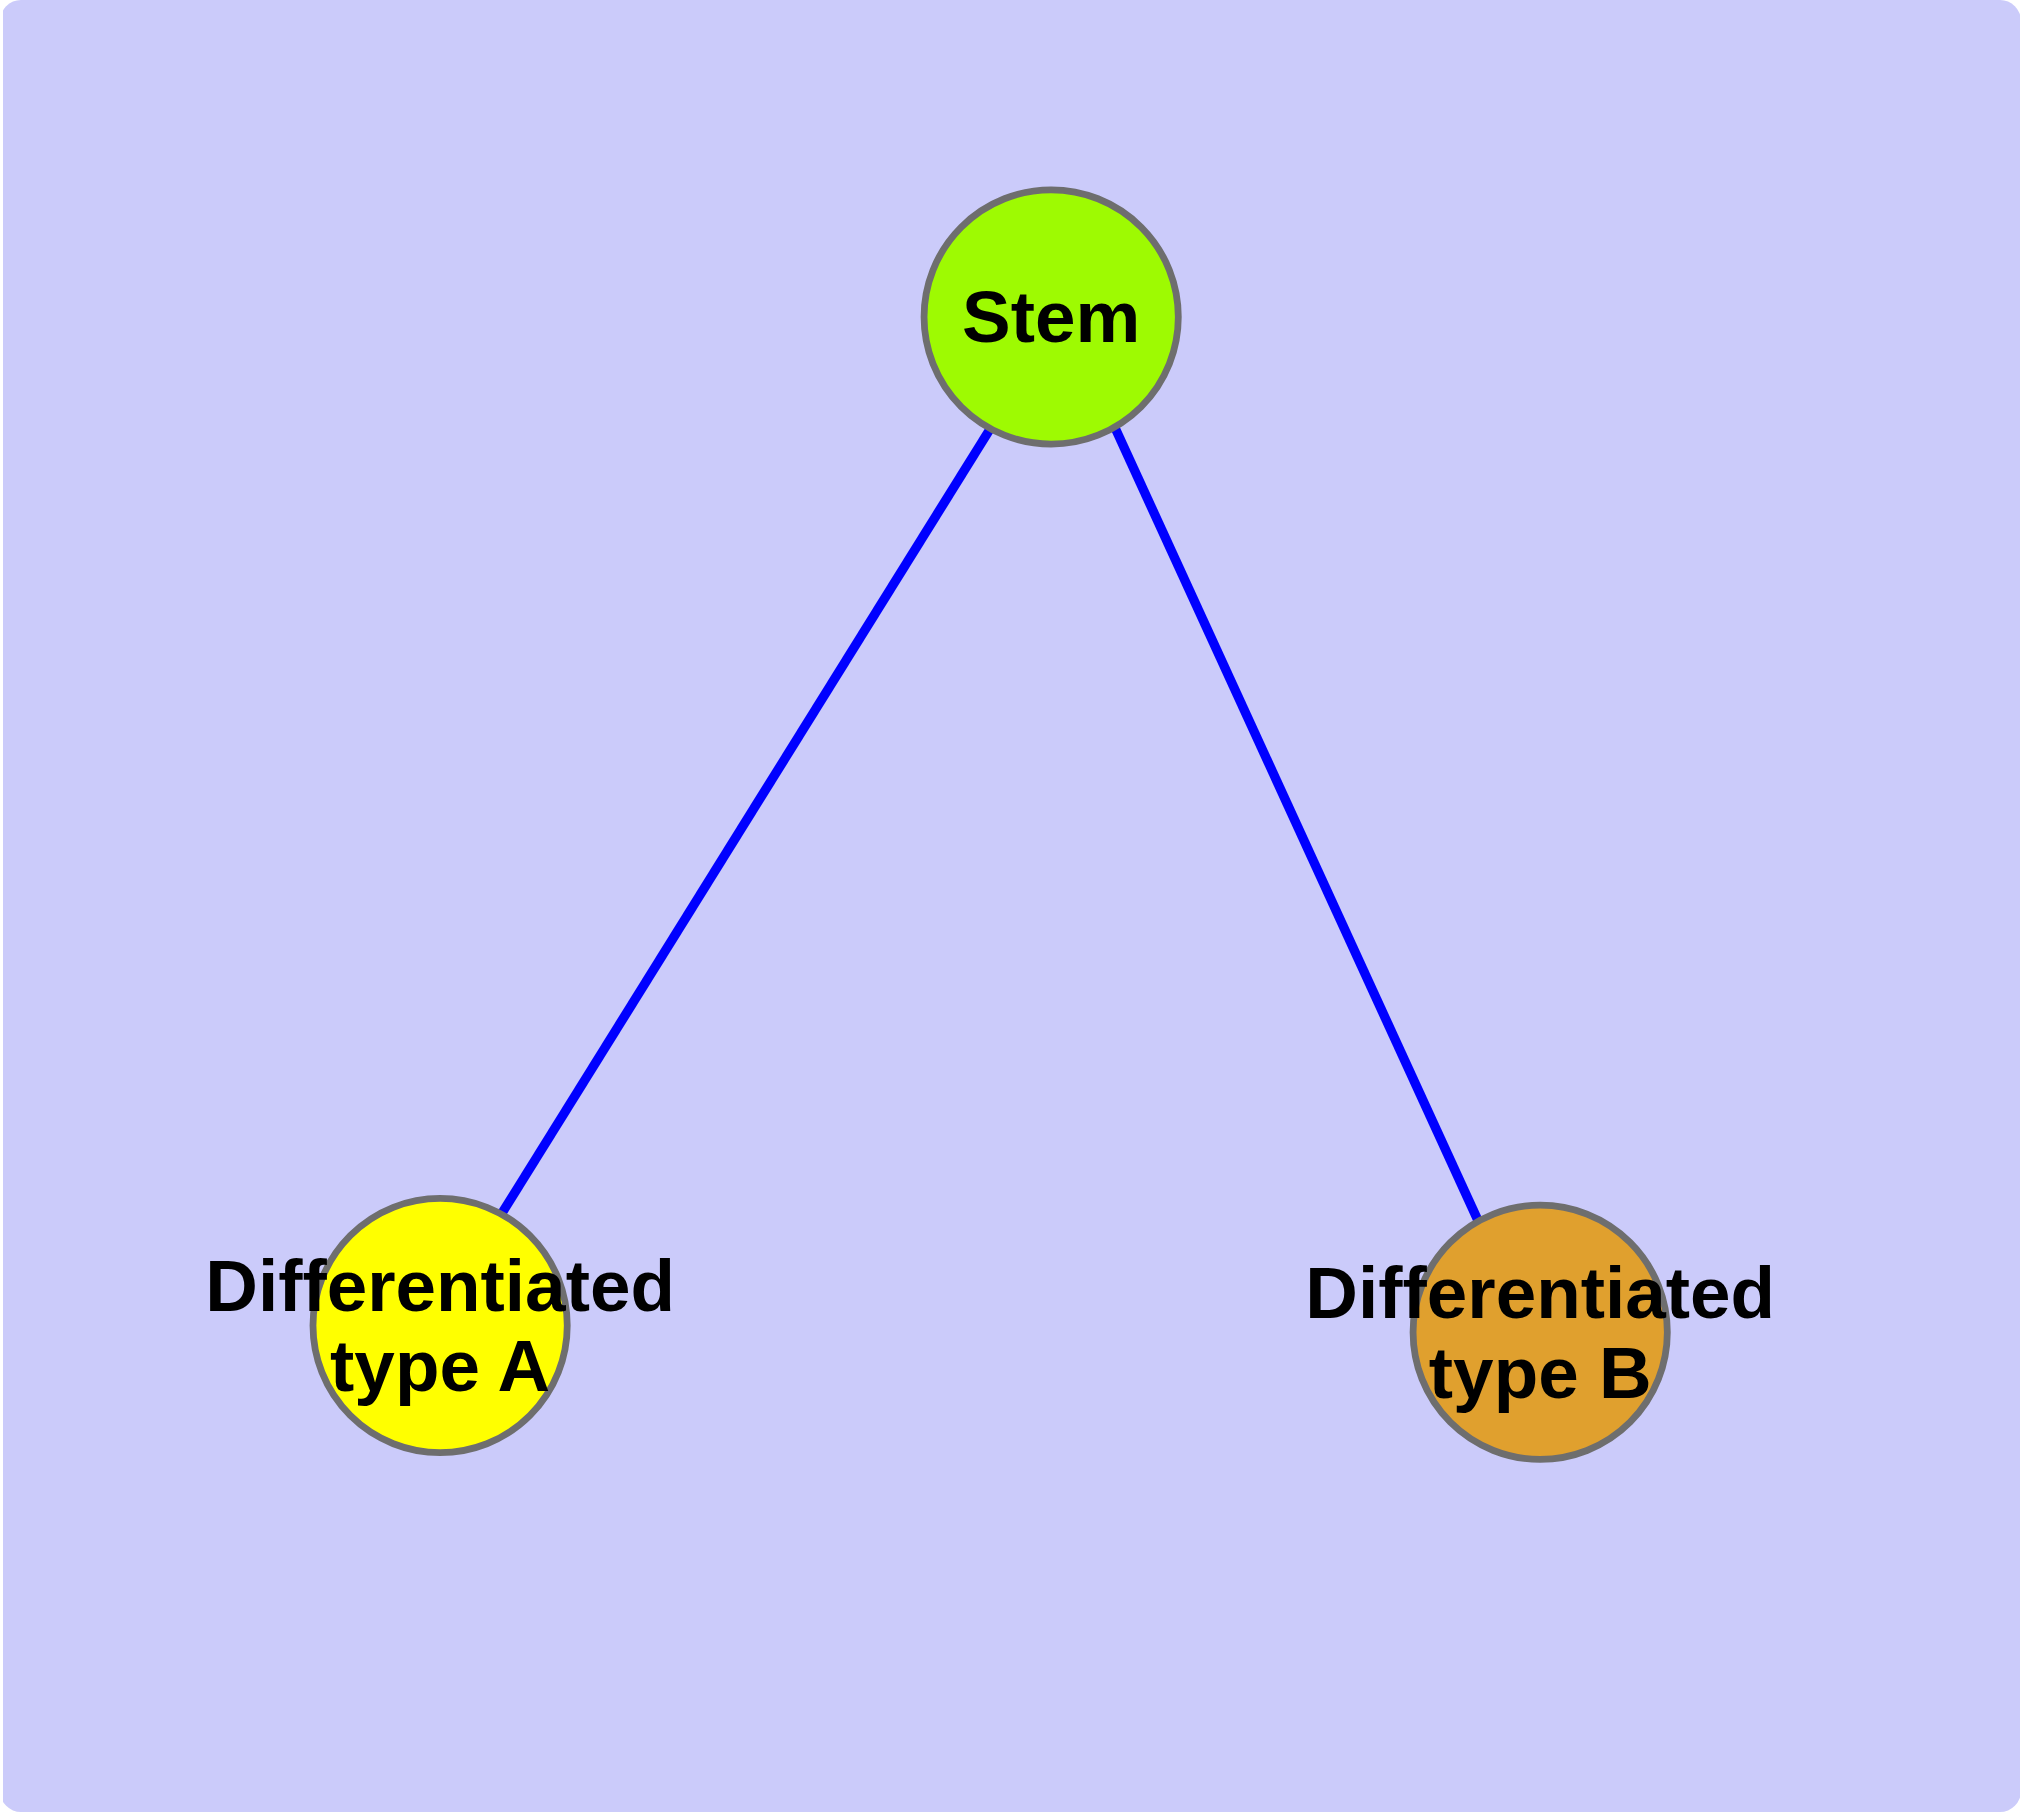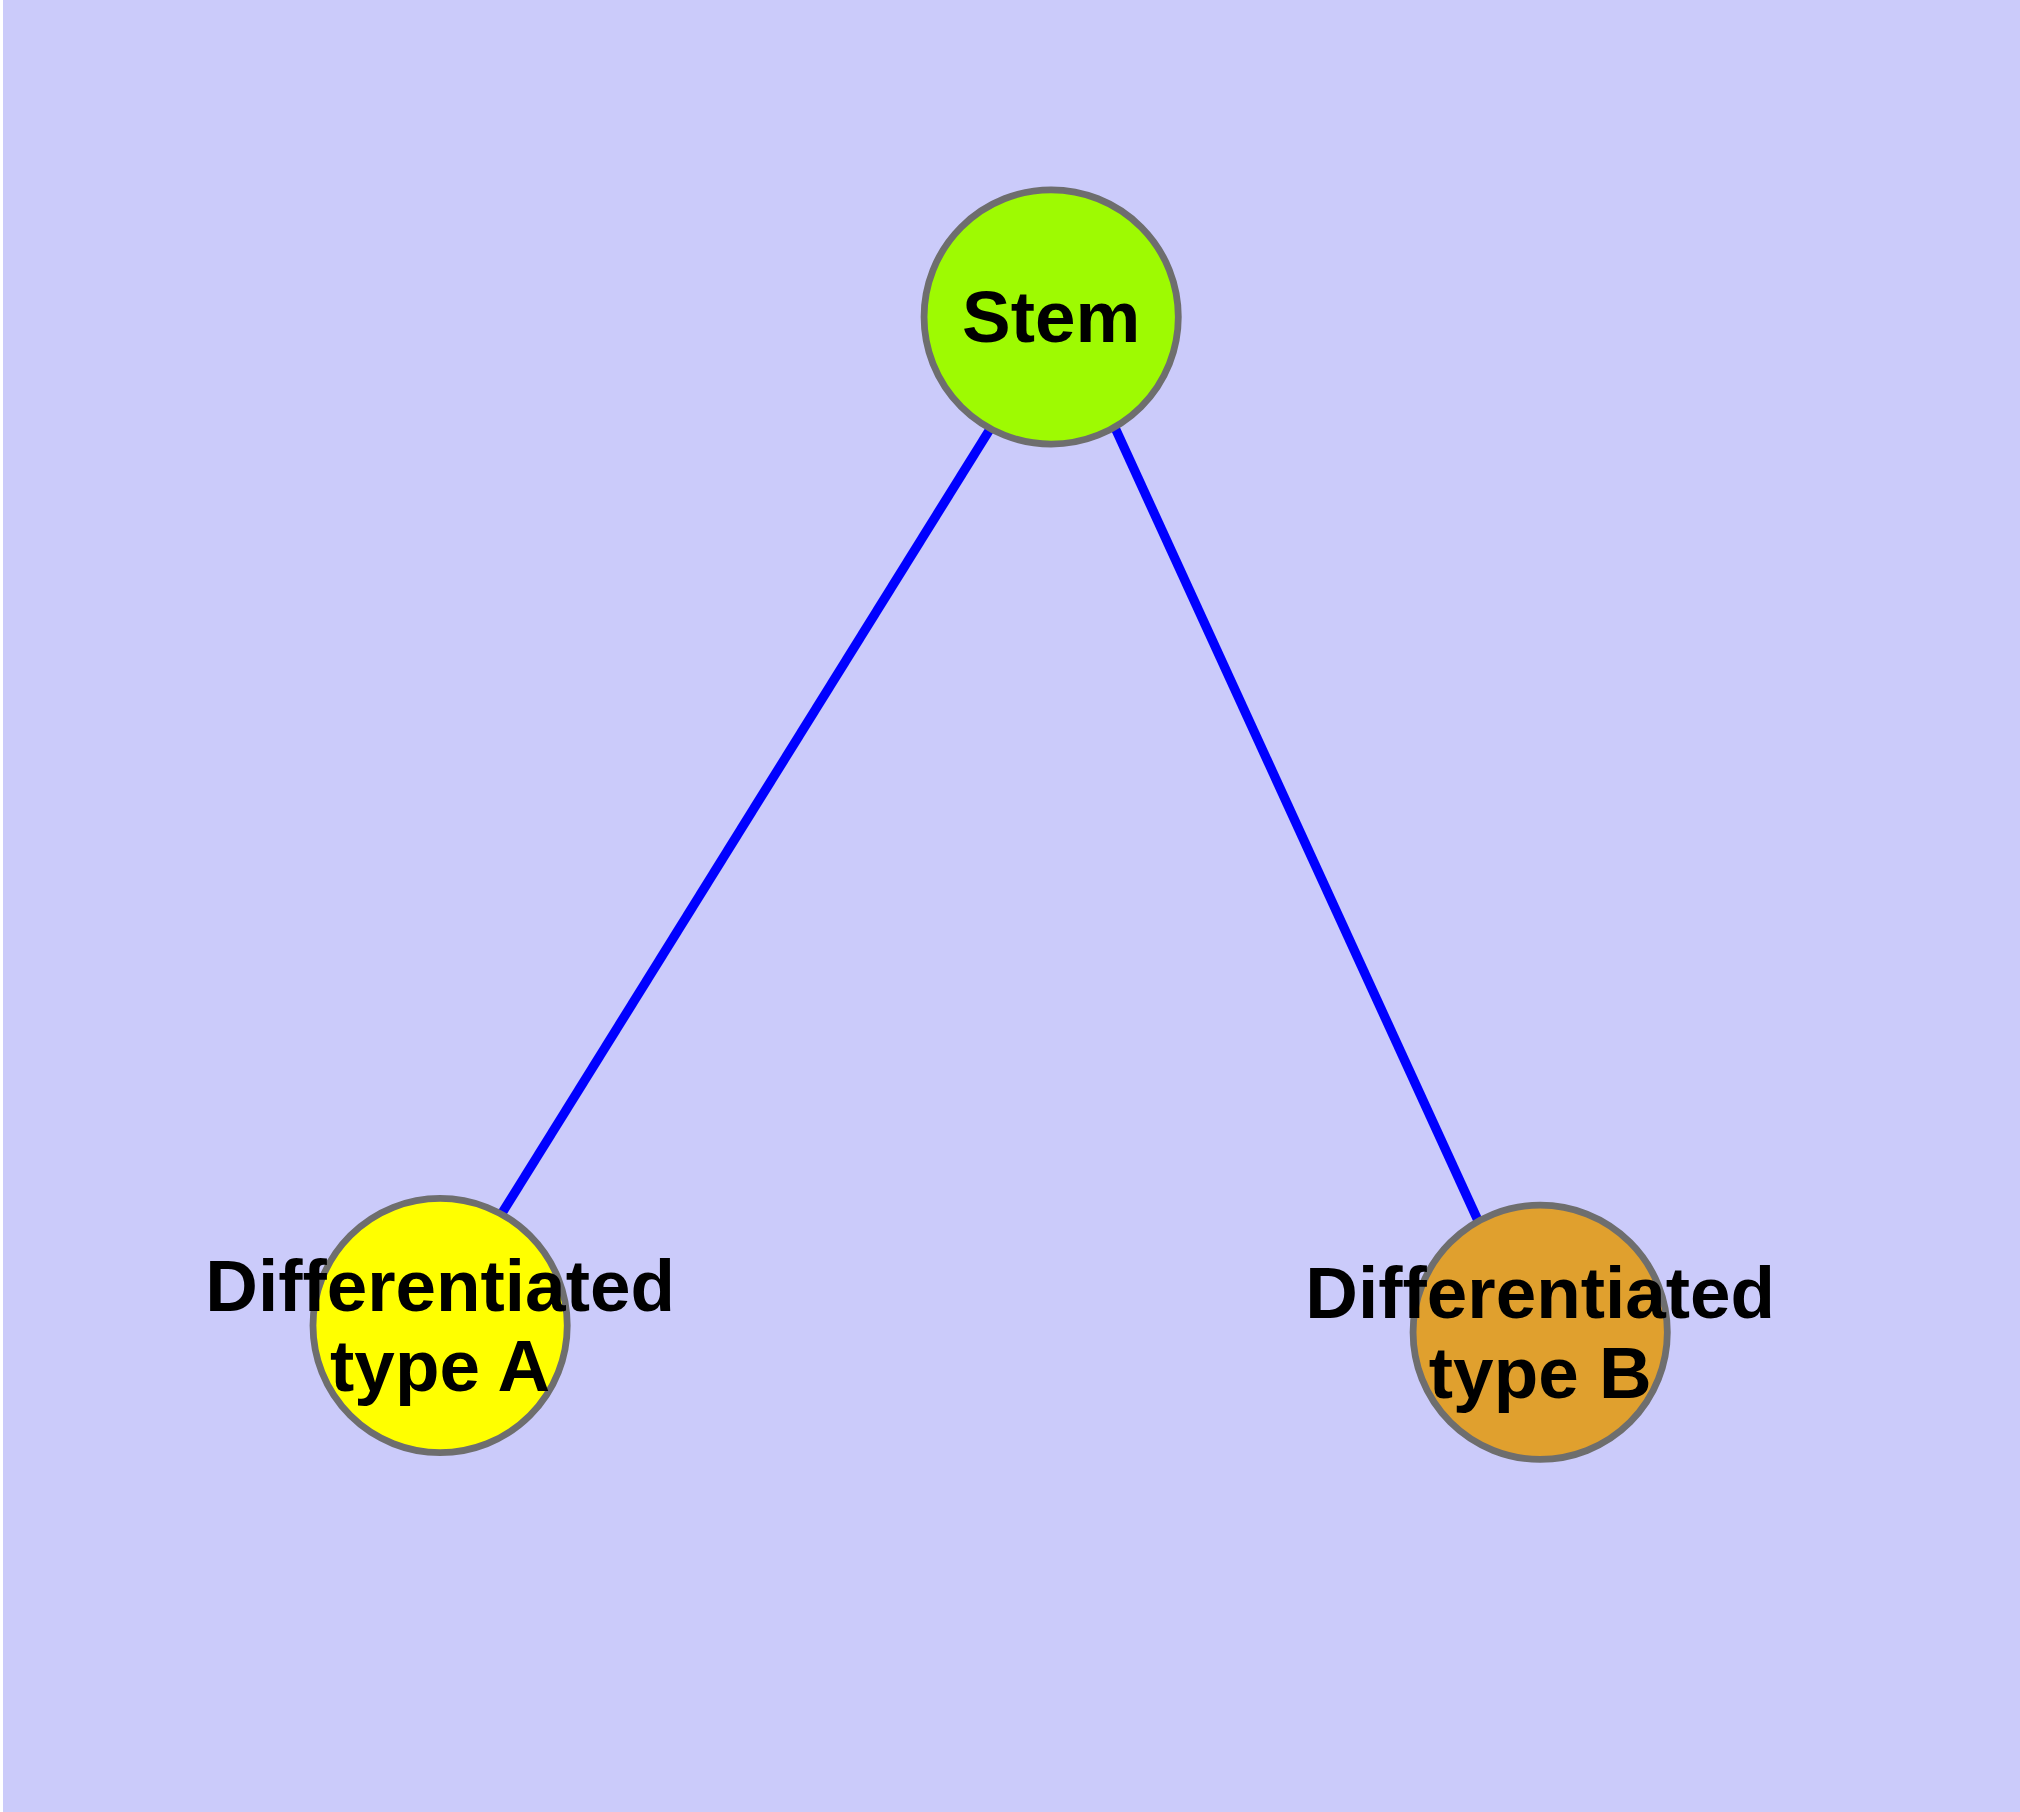--- a/index.html
+++ b/index.html
@@ -8,20 +8,21 @@
     padding: 0;
     background: #ffffff;
   }
   #canvas {
     position: relative;
     width: 2021px;
     height: 1812px;
     background: #ffffff;
     overflow: hidden;
     font-family: "Liberation Sans", "DejaVu Sans", sans-serif;
+    border-radius: 21px;
   }
   #plot-area {
     position: absolute;
     left: 3.4px;
     top: 0px;
     width: 2017px;
     height: 1812px;
     background: #cbcbfa;
   }
   #graph-svg {

